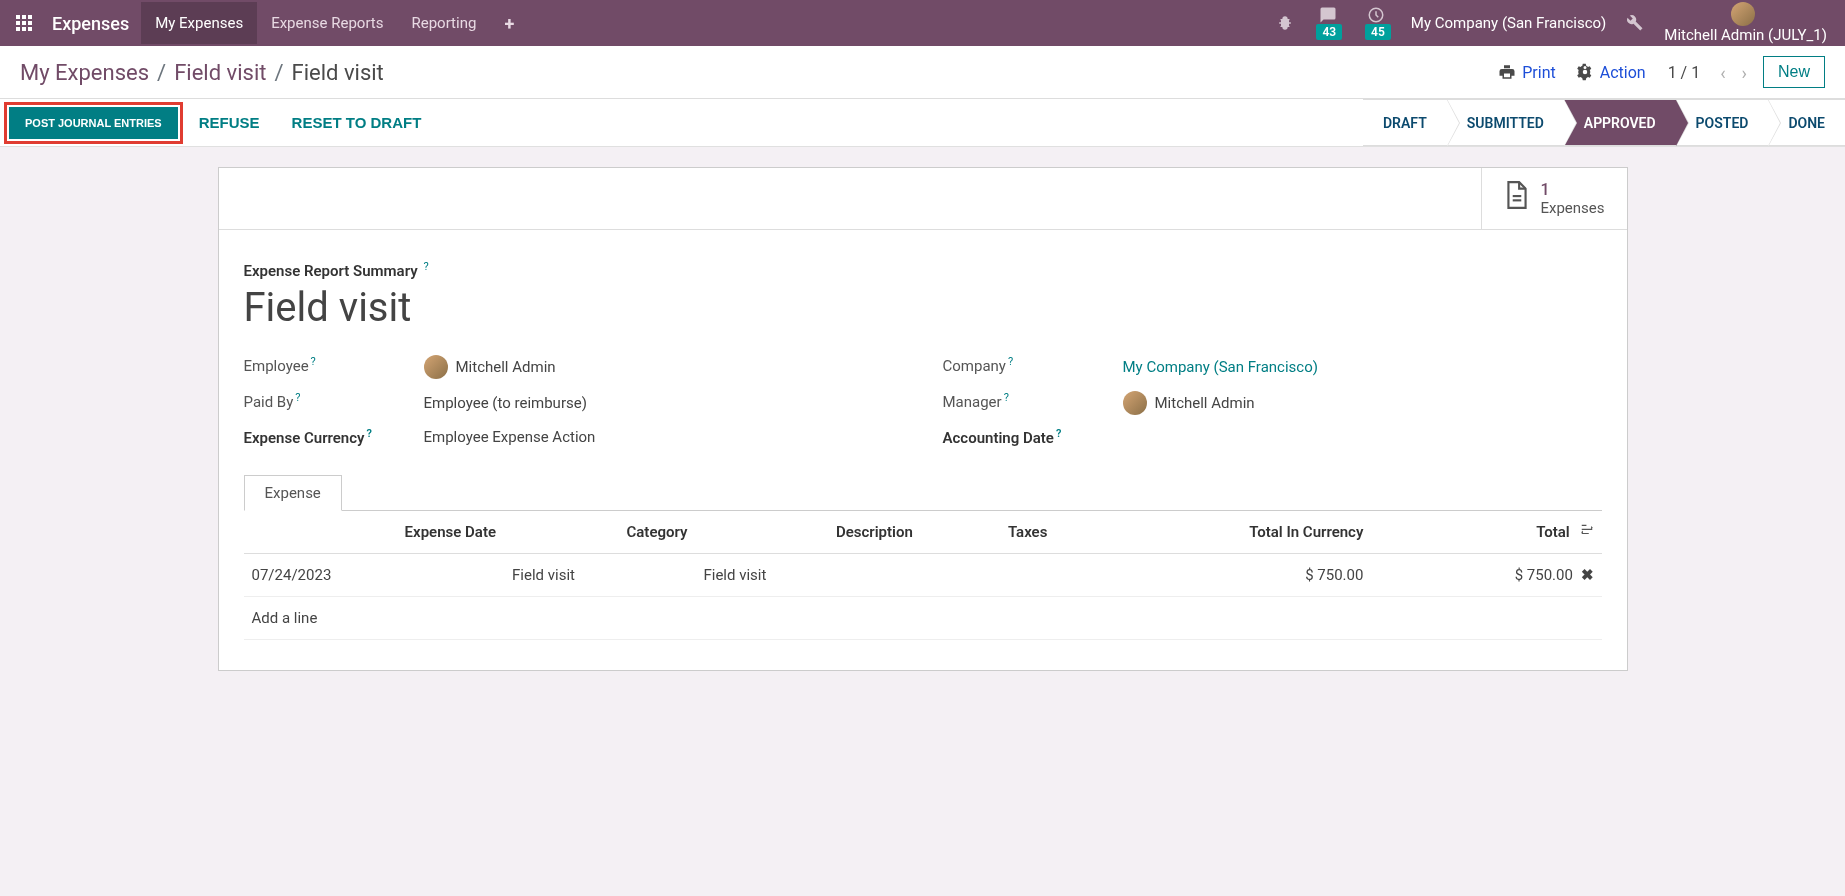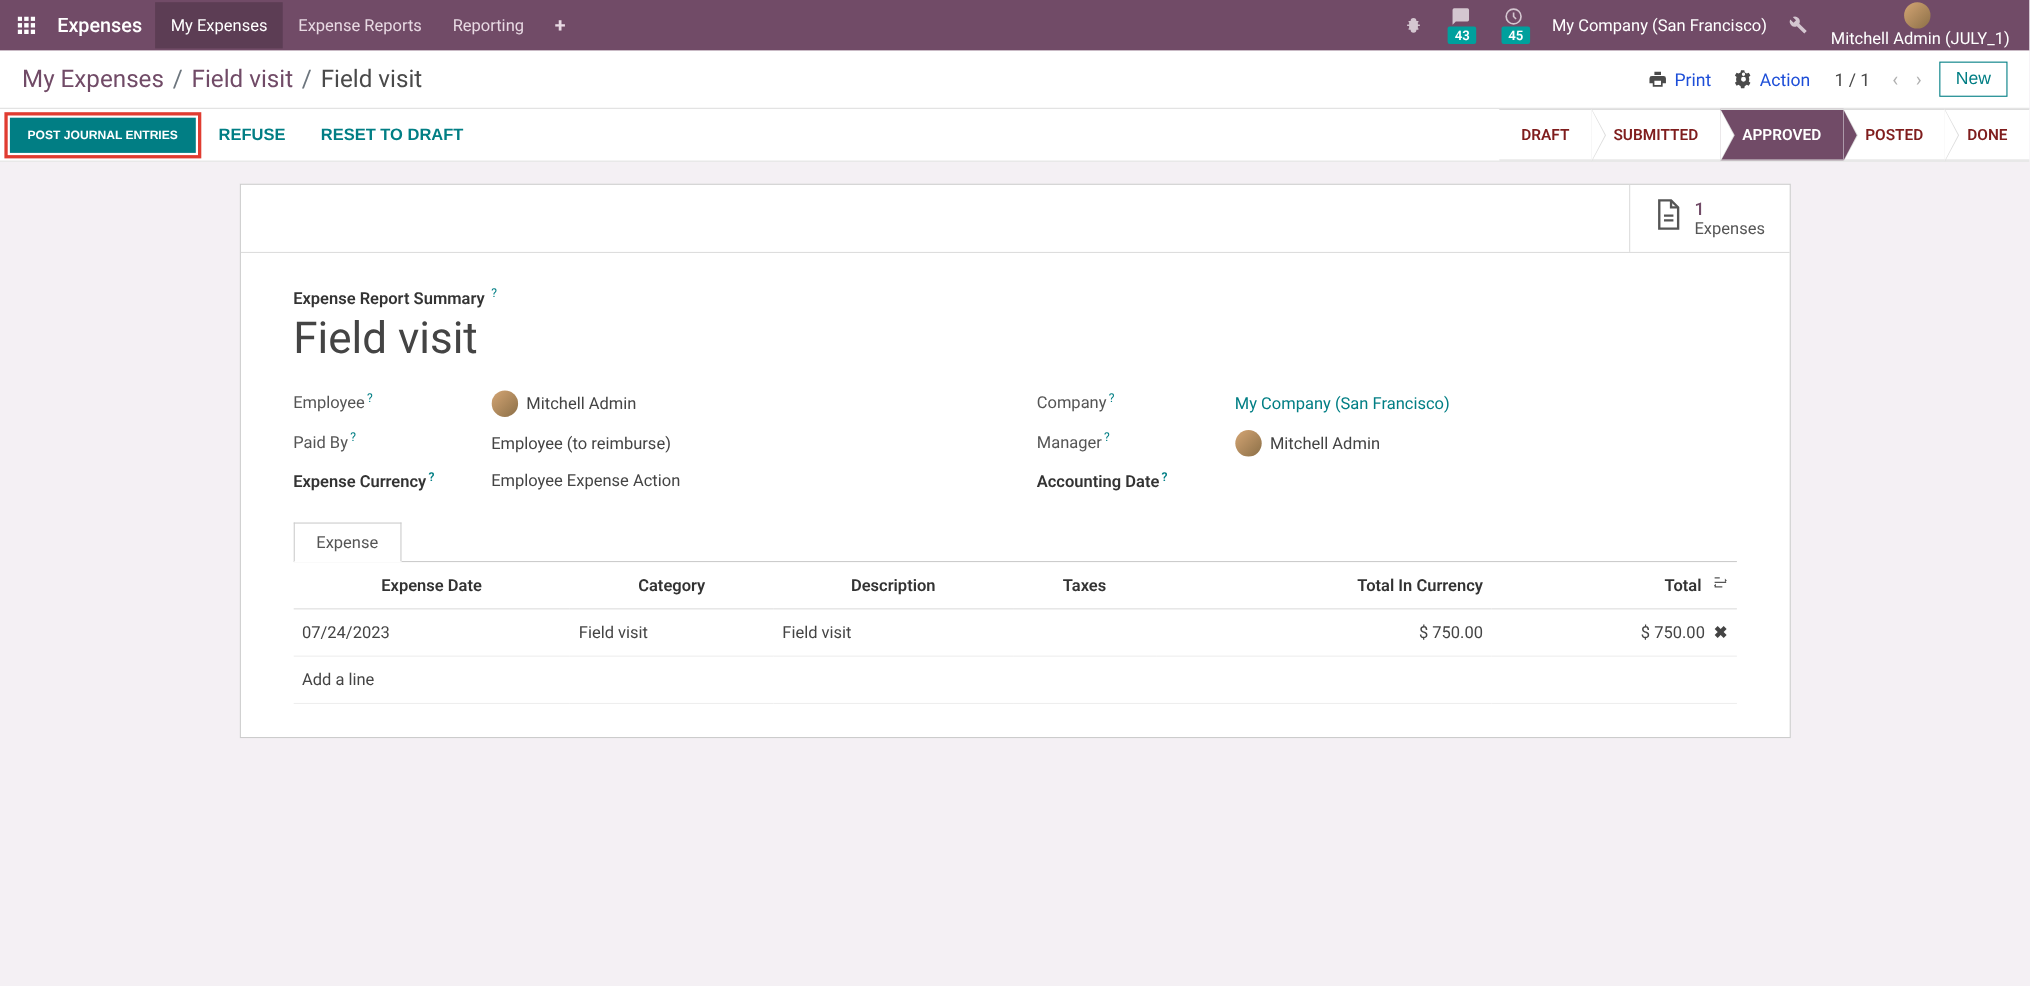--- a/index.html
+++ b/index.html
@@ -29,53 +29,53 @@
 
 
 .action-bar { background:#fff; display:flex; align-items:center; border-bottom:1px solid #e0e0e0; height:48px; }
 .action-bar .primary-btn { background:#017E84; color:#fff; border:none; padding:10px 16px; font-size:11px; font-weight:600; cursor:pointer; margin:4px 0 4px 14px; }
 .action-bar .highlight-wrap { border:3px solid #e03c31; padding:2px; margin-left:4px; }
 .action-bar .text-btn { color:#017E84; background:none; border:none; padding:10px 16px; font-size:15px; font-weight:600; cursor:pointer; }
 .action-bar .spacer { flex:1; }
 
 
 .steps { display:flex; align-items:stretch; height:100%; }
-.step { position:relative; padding:0 20px; display:flex; align-items:center; font-size:14px; font-weight:600; color:#7f1d1d; background:#fff; border-top:1px solid #ddd; border-bottom:1px solid #ddd; }
+.step { position:relative; padding:0 20px; display:flex; align-items:center; font-size:14px; font-weight:600; color:#0c4a6e; background:#fff; border-top:1px solid #ddd; border-bottom:1px solid #ddd; }
 .step::after { content:''; position:absolute; right:-12px; top:50%; transform:translateY(-50%); width:0; height:0; border-top:23px solid transparent; border-bottom:23px solid transparent; border-left:12px solid #fff; z-index:2; }
 .step::before { content:''; position:absolute; right:-13px; top:50%; transform:translateY(-50%); width:0; height:0; border-top:24px solid transparent; border-bottom:24px solid transparent; border-left:13px solid #ddd; z-index:1; }
 .step.active { background:#714B67; color:#fff; }
 .step.active::after { border-left-color:#714B67; }
 .step:last-child::after, .step:last-child::before { display:none; }
 
 
 .sheet-wrap { padding:20px 50px; }
 .sheet { background:#fff; border:1px solid #ccc; max-width:1410px; margin:0 auto; }
 .sheet-header { display:flex; justify-content:flex-end; border-bottom:1px solid #ddd; }
 .stat-btn { border-left:1px solid #ddd; padding:12px 22px; display:flex; align-items:center; cursor:pointer; }
 .stat-btn .doc-icon { font-size:28px; color:#555; margin-right:10px; }
 .stat-btn .stat-val { color:#714B67; font-size:16px; font-weight:500; }
 .stat-btn .stat-lbl { color:#555; font-size:15px; }
 
-.sheet-body { padding:30px 48px; }
+.sheet-body { padding:30px 25px; }
 .summary-label { font-weight:600; font-size:15px; color:#333; }
 .help-q { color:#017E84; font-size:11px; vertical-align:super; margin-left:2px; cursor:pointer; }
 .title { font-size:40px; color:#444; margin:4px 0 24px 0; font-weight:400; }
 .fields-grid { display:grid; grid-template-columns: 1fr 1fr; gap:12px 40px; }
 .field-row { display:flex; }
 .field-label { width:180px; font-size:15px; color:#555; }
 .field-label.bold { font-weight:600; color:#333; }
 .field-value { font-size:15px; color:#444; display:flex; align-items:center; }
 .field-value.link { color:#017E84; }
 .avatar-xs { width:24px; height:24px; border-radius:50%; background:linear-gradient(135deg,#d4a574,#8b6f47); margin-right:8px; display:inline-block; }
 
 
 .tabs { margin-top:28px; border-bottom:1px solid #ccc; }
 .tab { display:inline-block; border:1px solid #ccc; border-bottom:1px solid #fff; padding:8px 20px; font-size:15px; color:#555; margin-bottom:-1px; background:#fff; cursor:pointer; }
 table.expense-table { width:100%; border-collapse:collapse; margin-top:0; }
-.expense-table th { text-align:center; padding:12px 8px; font-size:15px; font-weight:600; border-bottom:1px solid #ddd; color:#333; }
+.expense-table th { text-align:right; padding:12px 8px; font-size:15px; font-weight:600; border-bottom:1px solid #ddd; color:#333; }
 .expense-table th.right, .expense-table td.right { text-align:right; }
 .expense-table td { padding:12px 8px; font-size:15px; border-bottom:1px solid #eee; color:#444; }
 .add-line { color:#017E84; cursor:pointer; }
 .delete-x { font-weight:bold; cursor:pointer; padding-left:8px; }
 .adjust-icon { cursor:pointer; padding-left:6px; color:#555; }
 </style>
 </head>
 <body>
 
 <div class="navbar">

